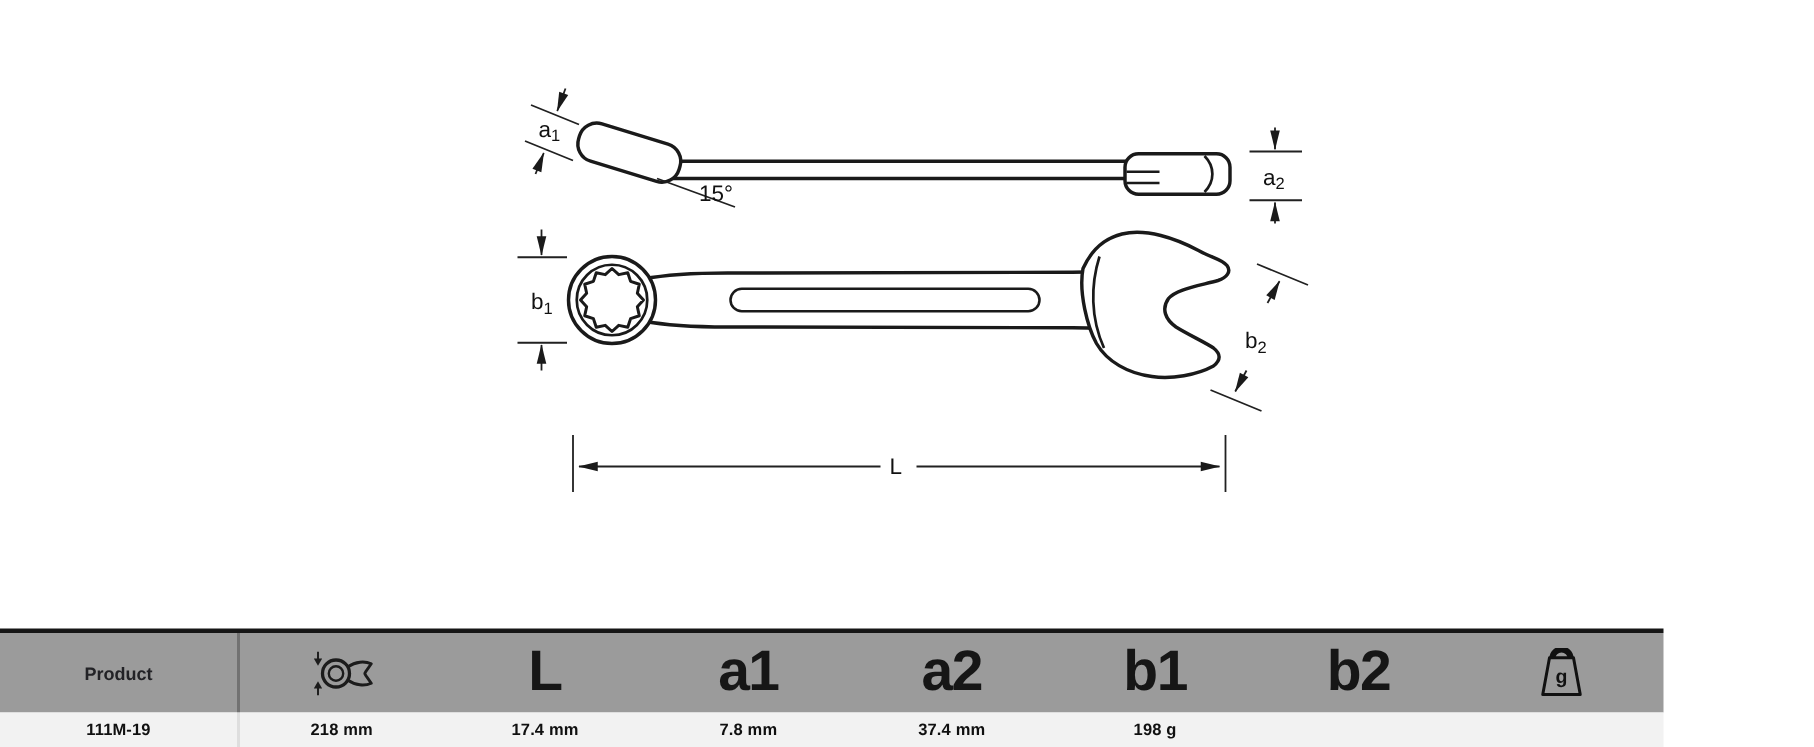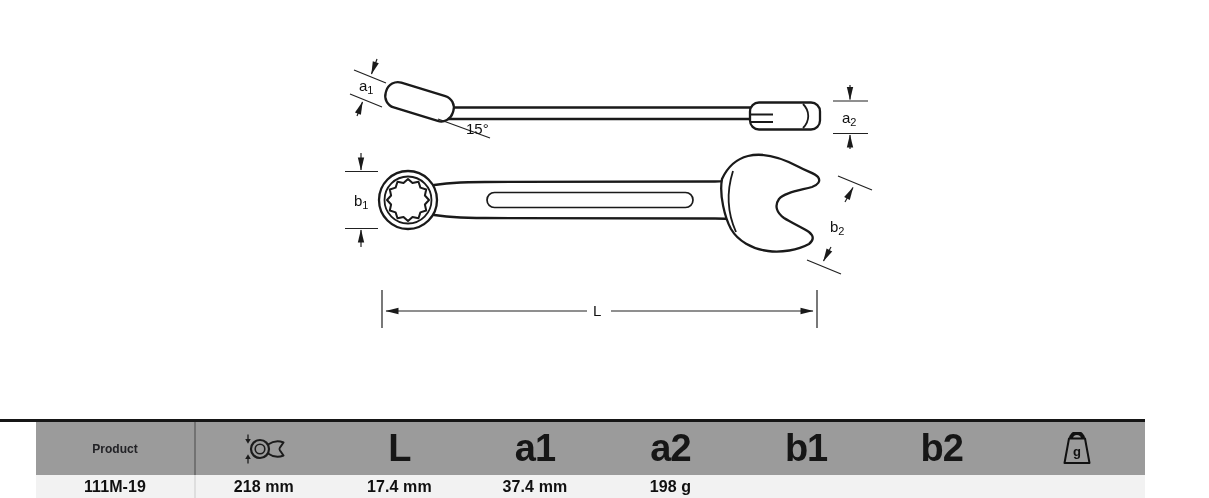--- a/index.html
+++ b/index.html
@@ -10,32 +10,32 @@
   
   .diagram-wrap { width:1209px; height:419px; }
   svg { display:block; }
   .oline { fill:#ffffff; stroke:#1a1a1a; stroke-width:2.3; stroke-linejoin:round; }
   .inner { fill:none; stroke:#1a1a1a; stroke-width:1.8; }
   .star { fill:none; stroke:#1a1a1a; stroke-width:2; stroke-linejoin:round; }
   .dimline { fill:none; stroke:#212121; stroke-width:1.2; }
   .dlab { font-size:15px; fill:#111111; }
   .dsub { font-size:11px; }
   
-  .spec-table { width:1109px; border-top:3px solid #161616;padding-left:36px; }
+  .spec-table { width:1109px; border-top:3px solid #161616; }
   .thead, .trow {
     display:grid; grid-template-columns:160px repeat(7, 1fr);
   }
   .thead { height:53px; background:#9b9b9b; }
   .trow  { height:23px; background:#f2f2f2; }
   .cell { display:flex; align-items:center; justify-content:center; overflow:hidden; }
   .thead .cell.first { border-right:2px solid #727272; }
   .trow  .cell.first { border-right:2px solid #dedede; }
   .h-product { font-size:12px; font-weight:bold; color:#222226; }
   .h-dim { font-size:38px; font-weight:bold; color:#161616; letter-spacing:-1px; }
-  .d-val { font-size:16px; font-weight:bold; color:#101010; letter-spacing:0.1px; }
+  .d-val { font-size:11px; font-weight:bold; color:#101010; letter-spacing:0.1px; }
 </style>
 </head>
 <body>
 
 <div class="diagram-wrap">
 <svg width="1209" height="419" viewBox="0 0 1209 419">
   <defs>
     <marker id="ah" markerUnits="userSpaceOnUse" markerWidth="14" markerHeight="8" viewBox="0 0 14 8" refX="13" refY="4" orient="auto">
       <path d="M0.5,0.8 L13.5,4 L0.5,7.2 Z" fill="#1a1a1a"></path>
     </marker>
@@ -132,16 +132,17 @@
         <path d="M13,6.5 A6,5.5 0 0 1 25,6.5" stroke="#111" stroke-width="4" fill="none"></path>
         <path d="M11,6.5 L27,6.5 L31.5,31 L6.5,31 Z" fill="none" stroke="#111" stroke-width="2" stroke-linejoin="round"></path>
         <text x="19" y="23.5" text-anchor="middle" font-size="13" font-weight="bold" fill="#111">g</text>
       </svg>
     </div>
   </div>
   <div class="trow">
     <div class="cell first d-val">111M-19</div>
     <div class="cell d-val">218 mm</div>
     <div class="cell d-val">17.4 mm</div>
+    <div class="cell d-val">7.8 mm</div>
     <div class="cell d-val">37.4 mm</div>
     <div class="cell d-val">198 g</div>
   </div>
 </div>
 
 </body></html>

